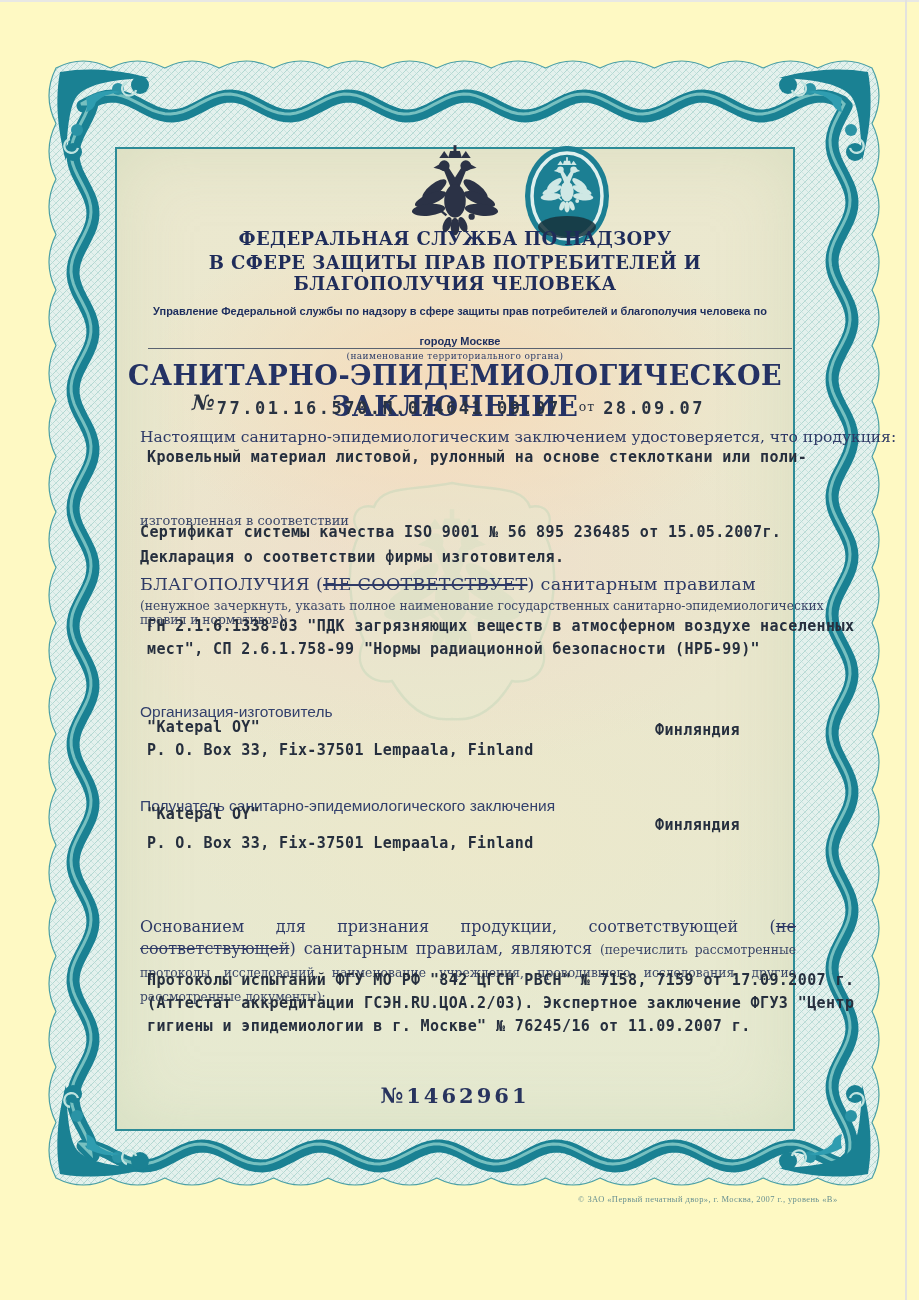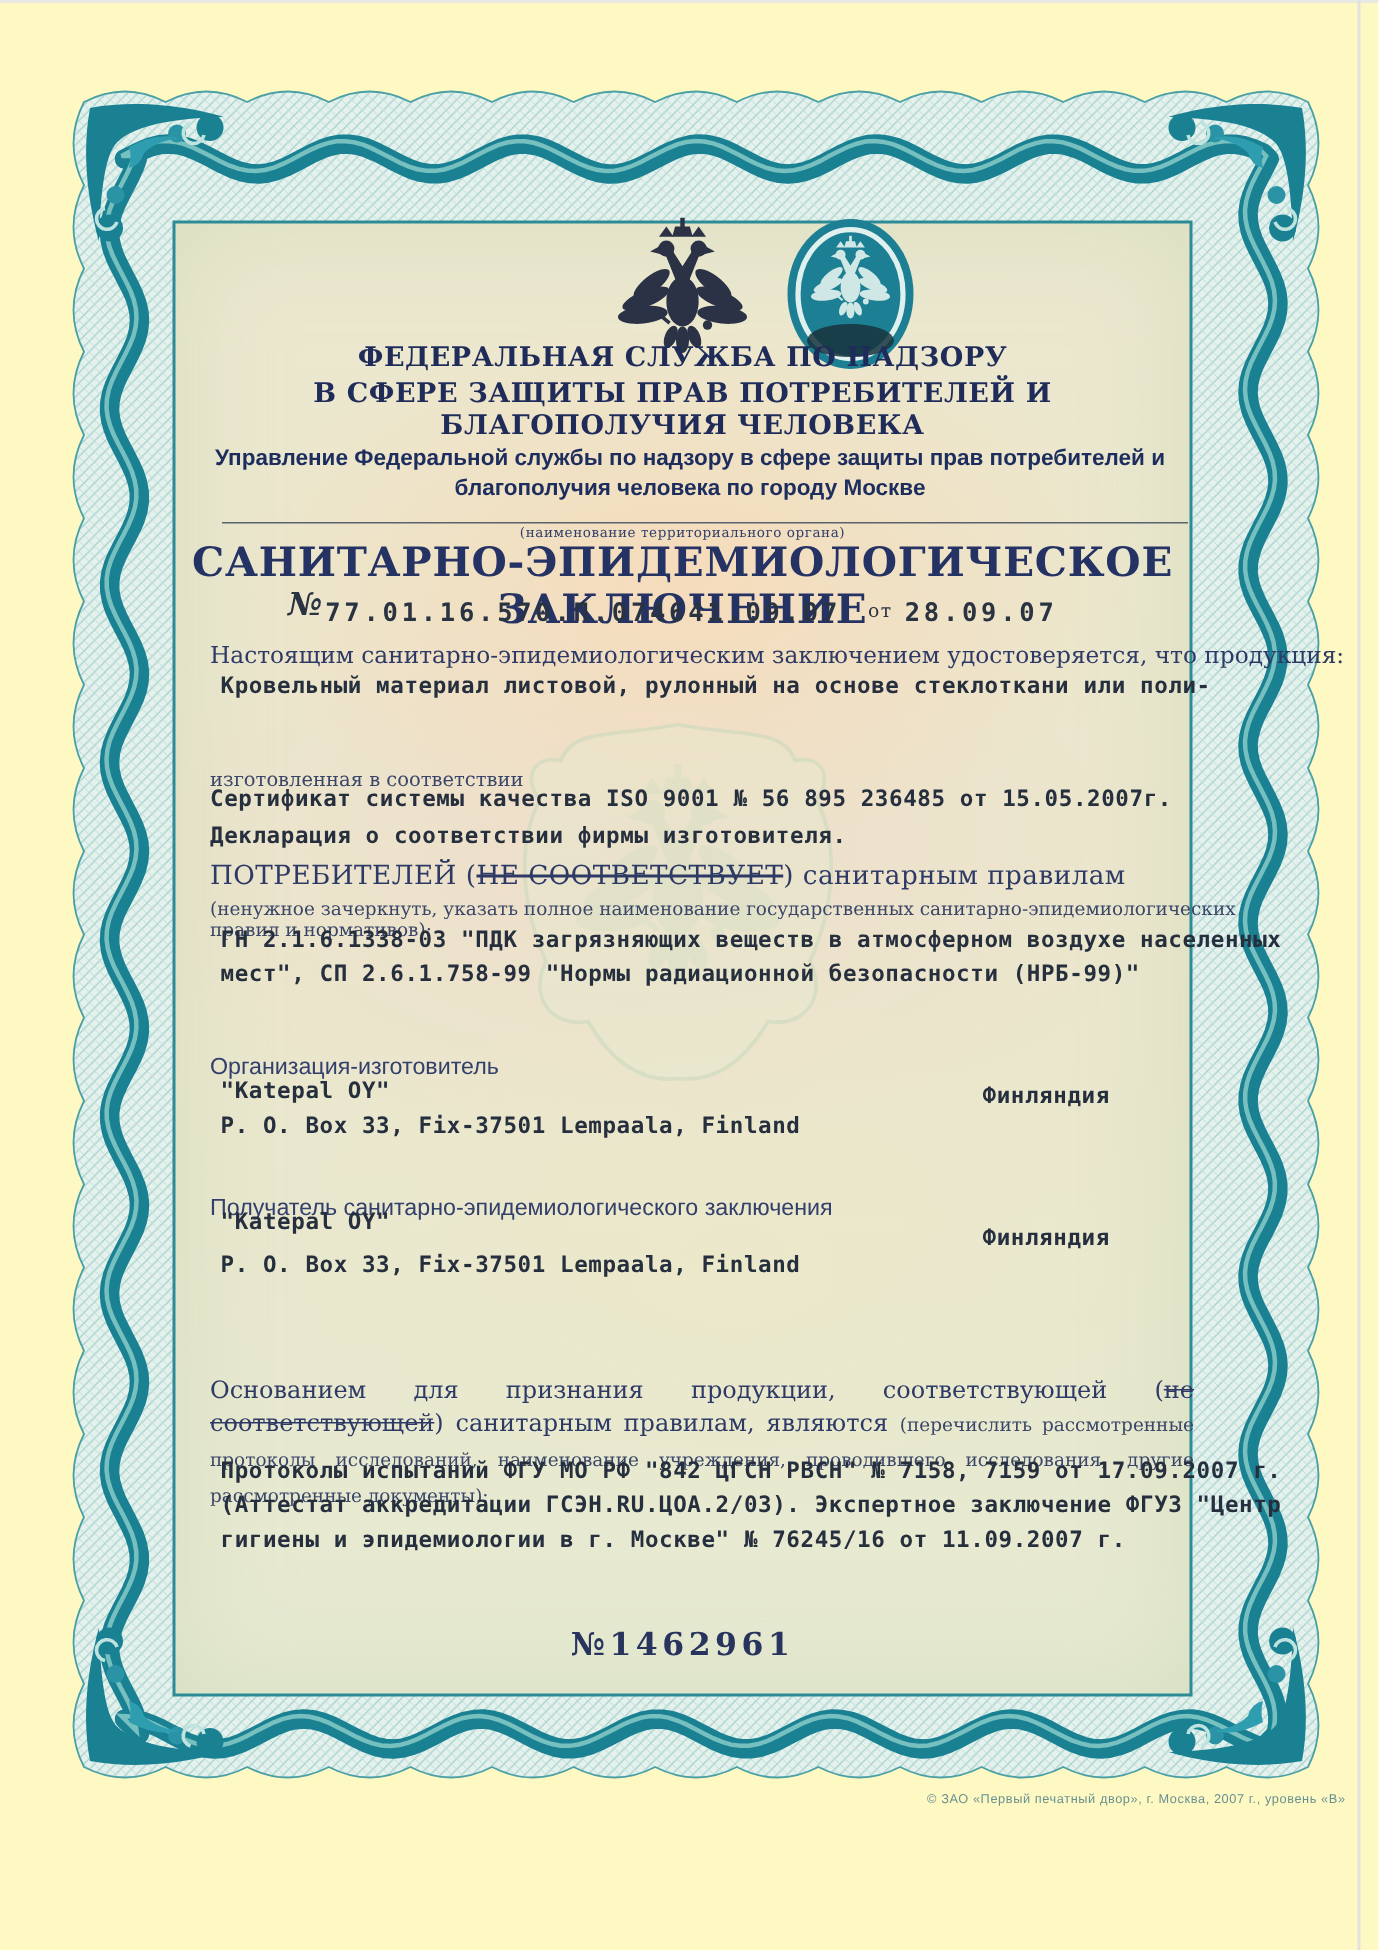--- a/index.html
+++ b/index.html
@@ -11,37 +11,37 @@
   .paper-inner{position:absolute;left:116px;top:148px;width:678px;height:982px;
     background:
       radial-gradient(430px 250px at 50% 24%, rgba(246,219,186,0.95), rgba(246,219,186,0) 72%),
       radial-gradient(520px 300px at 46% 42%, rgba(243,214,199,0.55), rgba(243,214,199,0) 70%),
       radial-gradient(400px 240px at 55% 70%, rgba(238,232,200,0.6), rgba(238,232,200,0) 75%),
       linear-gradient(180deg,#ebe8cf 0%, #eae7cd 55%, #e6ead1 100%);
     box-shadow: inset 0 0 70px rgba(186,206,168,0.38);}
   .abs{position:absolute;}
   .center{left:116px;width:678px;text-align:center;}
   .hdr-serif{font-family:"DejaVu Serif",serif;font-weight:bold;color:#1f2c5a;font-size:18px;letter-spacing:.4px;}
-  .dept{font-family:"Liberation Sans",sans-serif;font-weight:bold;color:#1c2d5e;font-size:15px;line-height:20px;}
+  .dept{font-family:"Liberation Sans",sans-serif;font-weight:bold;color:#1c2d5e;font-size:11px;line-height:30px;}
   .rule{height:0;border-top:1.3px solid #5a6270;}
   .tiny-caption{font-size:9px;color:#31406b;letter-spacing:.4px;}
   .doc-title{font-family:"DejaVu Serif",serif;font-weight:bold;color:#243264;font-size:27px;letter-spacing:.5px;}
   .numline{font-family:"DejaVu Sans Mono",monospace;font-weight:bold;color:#2a3342;font-size:17px;letter-spacing:2.5px;}
   .no-sign{font-family:"DejaVu Serif",serif;font-style:italic;font-weight:bold;font-size:21px;letter-spacing:0;color:#2a3342;position:relative;top:-4px;margin-right:2px;}
   .ot{font-family:"DejaVu Serif",serif;font-size:12.5px;letter-spacing:1px;color:#2a3342;margin:0 8px 0 18px;position:relative;top:-3px;}
   .serif-text{font-family:"DejaVu Serif",serif;color:#2e3a66;font-size:15.5px;}
   .serif-label{font-family:Liberation Sans, sans-serif;color:#33406c;font-size:15.5px;}
   .typed{font-family:"DejaVu Sans Mono",monospace;font-weight:bold;color:#262f3e;font-size:15px;letter-spacing:.4px;line-height:23px;white-space:nowrap;}
   .small-note{font-family:"DejaVu Serif",serif;color:#3a4668;font-size:12.3px;line-height:15px;}
   .comply{font-family:"DejaVu Serif",serif;color:#2e3a66;font-size:17.5px;letter-spacing:.3px;}
   .comply s{text-decoration-thickness:2px;}
   .basis{font-family:"DejaVu Serif",serif;color:#2e3a66;font-size:16px;line-height:21.5px;text-align:justify;}
   .basis .small-inline{font-size:12.3px;color:#3a4668;}
   .serial{font-family:"DejaVu Serif",serif;font-weight:bold;color:#28345e;font-size:21px;letter-spacing:3px;}
-  .imprint{font-family:Liberation Sans, sans-serif;font-size:8.5px;color:rgba(66,118,133,.8);letter-spacing:.4px;margin-left:40px;}
+  .imprint{font-family:Liberation Serif, serif;font-size:8.5px;color:rgba(66,118,133,.8);letter-spacing:.4px;}
   .country{left:655px;}
   s{text-decoration:line-through;}
 </style>
 </head>
 <body>
 
 <div class="canvas">
   <div class="scan-edge-top"></div>
   <div class="scan-edge-right"></div>
 
@@ -130,21 +130,21 @@
   </div>
 
   <div class="abs serif-text" style="top:428px;left:140px">Настоящим санитарно-эпидемиологическим заключением удостоверяется, что продукция:</div>
   <div class="abs typed" style="top:446px;left:147px">Кровельный материал листовой, рулонный на основе стеклоткани или поли-</div>
 
   <div class="abs small-note" style="top:513px;left:140px;font-size:13px">изготовленная в соответствии</div>
   <div class="abs typed" style="top:521px;left:140px">Сертификат системы качества ISO 9001 № 56 895 236485 от 15.05.2007г.</div>
   <div class="abs typed" style="top:546px;left:140px">Декларация о соответствии фирмы изготовителя.</div>
 
   <div class="abs comply" style="top:574px;left:140px">
-    <span>ПОТРЕБИТЕЛЕЙ</span>
+    <span>БЛАГОПОЛУЧИЯ</span>
     <span>(</span><s>НЕ СООТВЕТСТВУЕТ</s><span>)</span>
     <span>санитарным правилам</span>
   </div>
   <div class="abs small-note" style="top:599px;left:140px">(ненужное зачеркнуть, указать полное наименование государственных санитарно-эпидемиологических</div>
   <div class="abs small-note" style="top:613px;left:140px">правил и нормативов):</div>
   <div class="abs typed" style="top:615px;left:147px">ГН 2.1.6.1338-03 "ПДК загрязняющих веществ в атмосферном воздухе населенных</div>
   <div class="abs typed" style="top:638px;left:147px">мест", СП 2.6.1.758-99 "Нормы радиационной безопасности (НРБ-99)"</div>
 
   <div class="abs serif-label" style="top:703px;left:140px">Организация-изготовитель</div>
   <div class="abs typed" style="top:716px;left:147px">"Katepal OY"</div>

